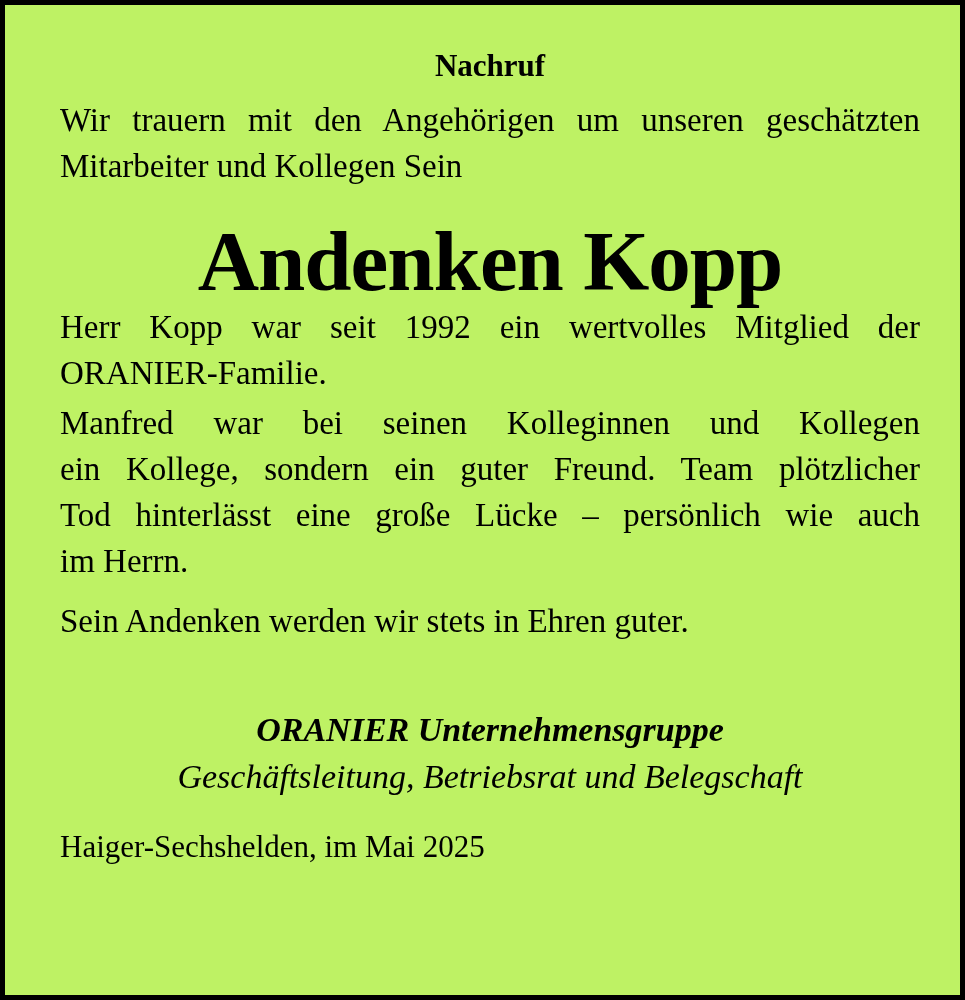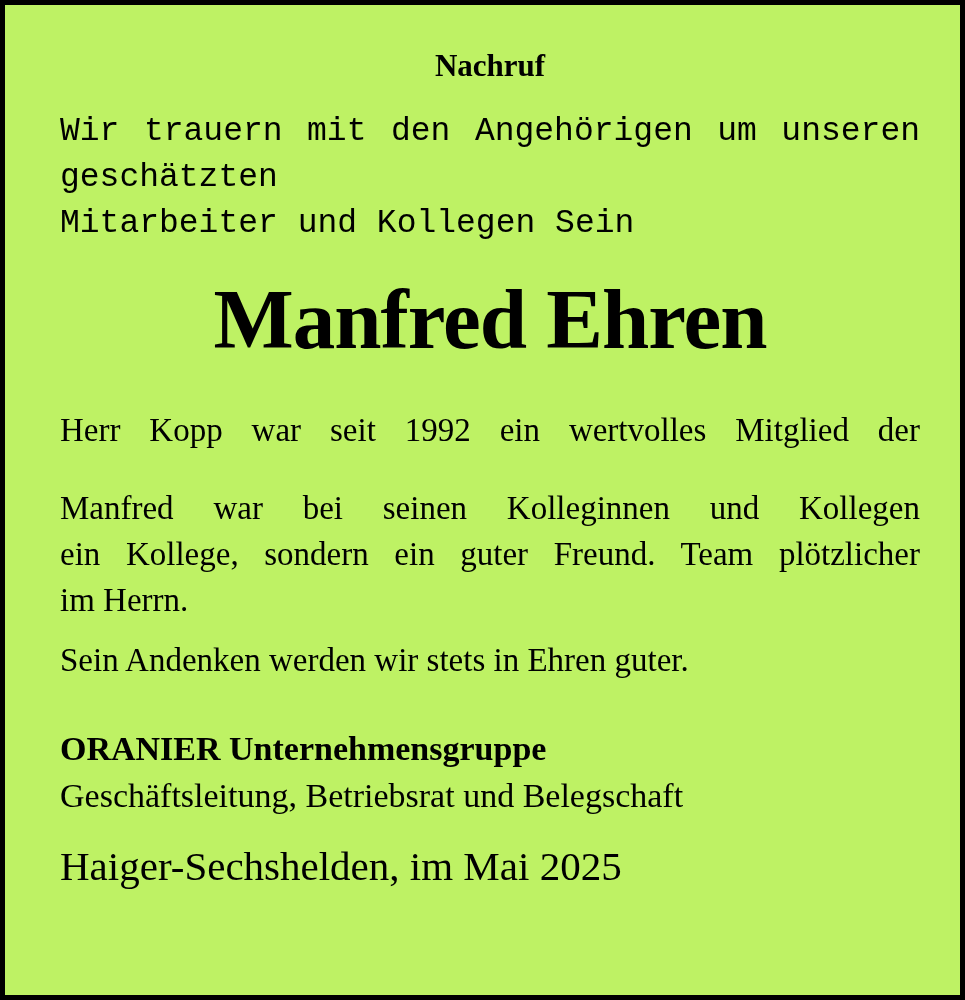--- a/index.html
+++ b/index.html
@@ -32,66 +32,69 @@
     margin: 0;
   }
   .para .line { 
     white-space: nowrap;
   }
   .para .line.just {
     white-space: normal;
     text-align: justify;
     text-align-last: justify;
   }
-  .intro-para     { margin-top: 28px; font-family: Liberation Mono, monospace; }
+  .intro-para     { margin-top: 16px; }
   .deceased-name {
     margin: 30px 0 0 0;
     font-size: 85px;
     line-height: 85px;
     font-weight: bold;
     text-align: center;
     letter-spacing: -1px;
   }
-  .membership-para { margin-top: 45px; }
-  .tribute-para    { margin-top: 32px; }
+  .membership-para { }
+  .tribute-para    { margin-top: 4px; }
   .remembrance     { margin-top: 14px; }
   .signature {
-    margin-top: 42px;
-    text-align: left;
+    margin-top: 62px;
+    text-align: center;
     font-size: 34px;
     line-height: 47px;
+    font-style: italic;
   }
   .signature .company { font-weight: bold; }
   .dateline {
     margin: 24px 0 0 0;
-    font-size: 41px;
+    font-size: 31px;
     line-height: 46px;
   }
 </style>
 </head>
 <body>
 
 <div class="page">
 
   <h1 class="notice-title">Nachruf</h1>
 
   <div class="para intro-para">
       <div class="line just">Wir trauern mit den Angehörigen um unseren geschätzten</div>
       <div class="line">Mitarbeiter und Kollegen Sein</div>
     </div>
 
-  <h2 class="deceased-name">Manfred Ehren</h2>
+  <h2 class="deceased-name">Andenken Kopp</h2>
 
   <div class="para membership-para">
       <div class="line just">Herr Kopp war seit 1992 ein wertvolles Mitglied der</div>
+      <div class="line">ORANIER-Familie.</div>
     </div>
 
   <div class="para tribute-para">
       <div class="line just">Manfred war bei seinen Kolleginnen und Kollegen</div>
       <div class="line just">ein Kollege, sondern ein guter Freund. Team plötzlicher</div>
+      <div class="line just">Tod hinterlässt eine große Lücke – persönlich wie auch</div>
       <div class="line">im Herrn.</div>
     </div>
 
   <p class="para remembrance">Sein Andenken werden wir stets in Ehren guter.</p>
 
   <div class="signature">
     <div class="company">ORANIER Unternehmensgruppe</div>
     <div class="signers">Geschäftsleitung, Betriebsrat und Belegschaft</div>
   </div>
 

